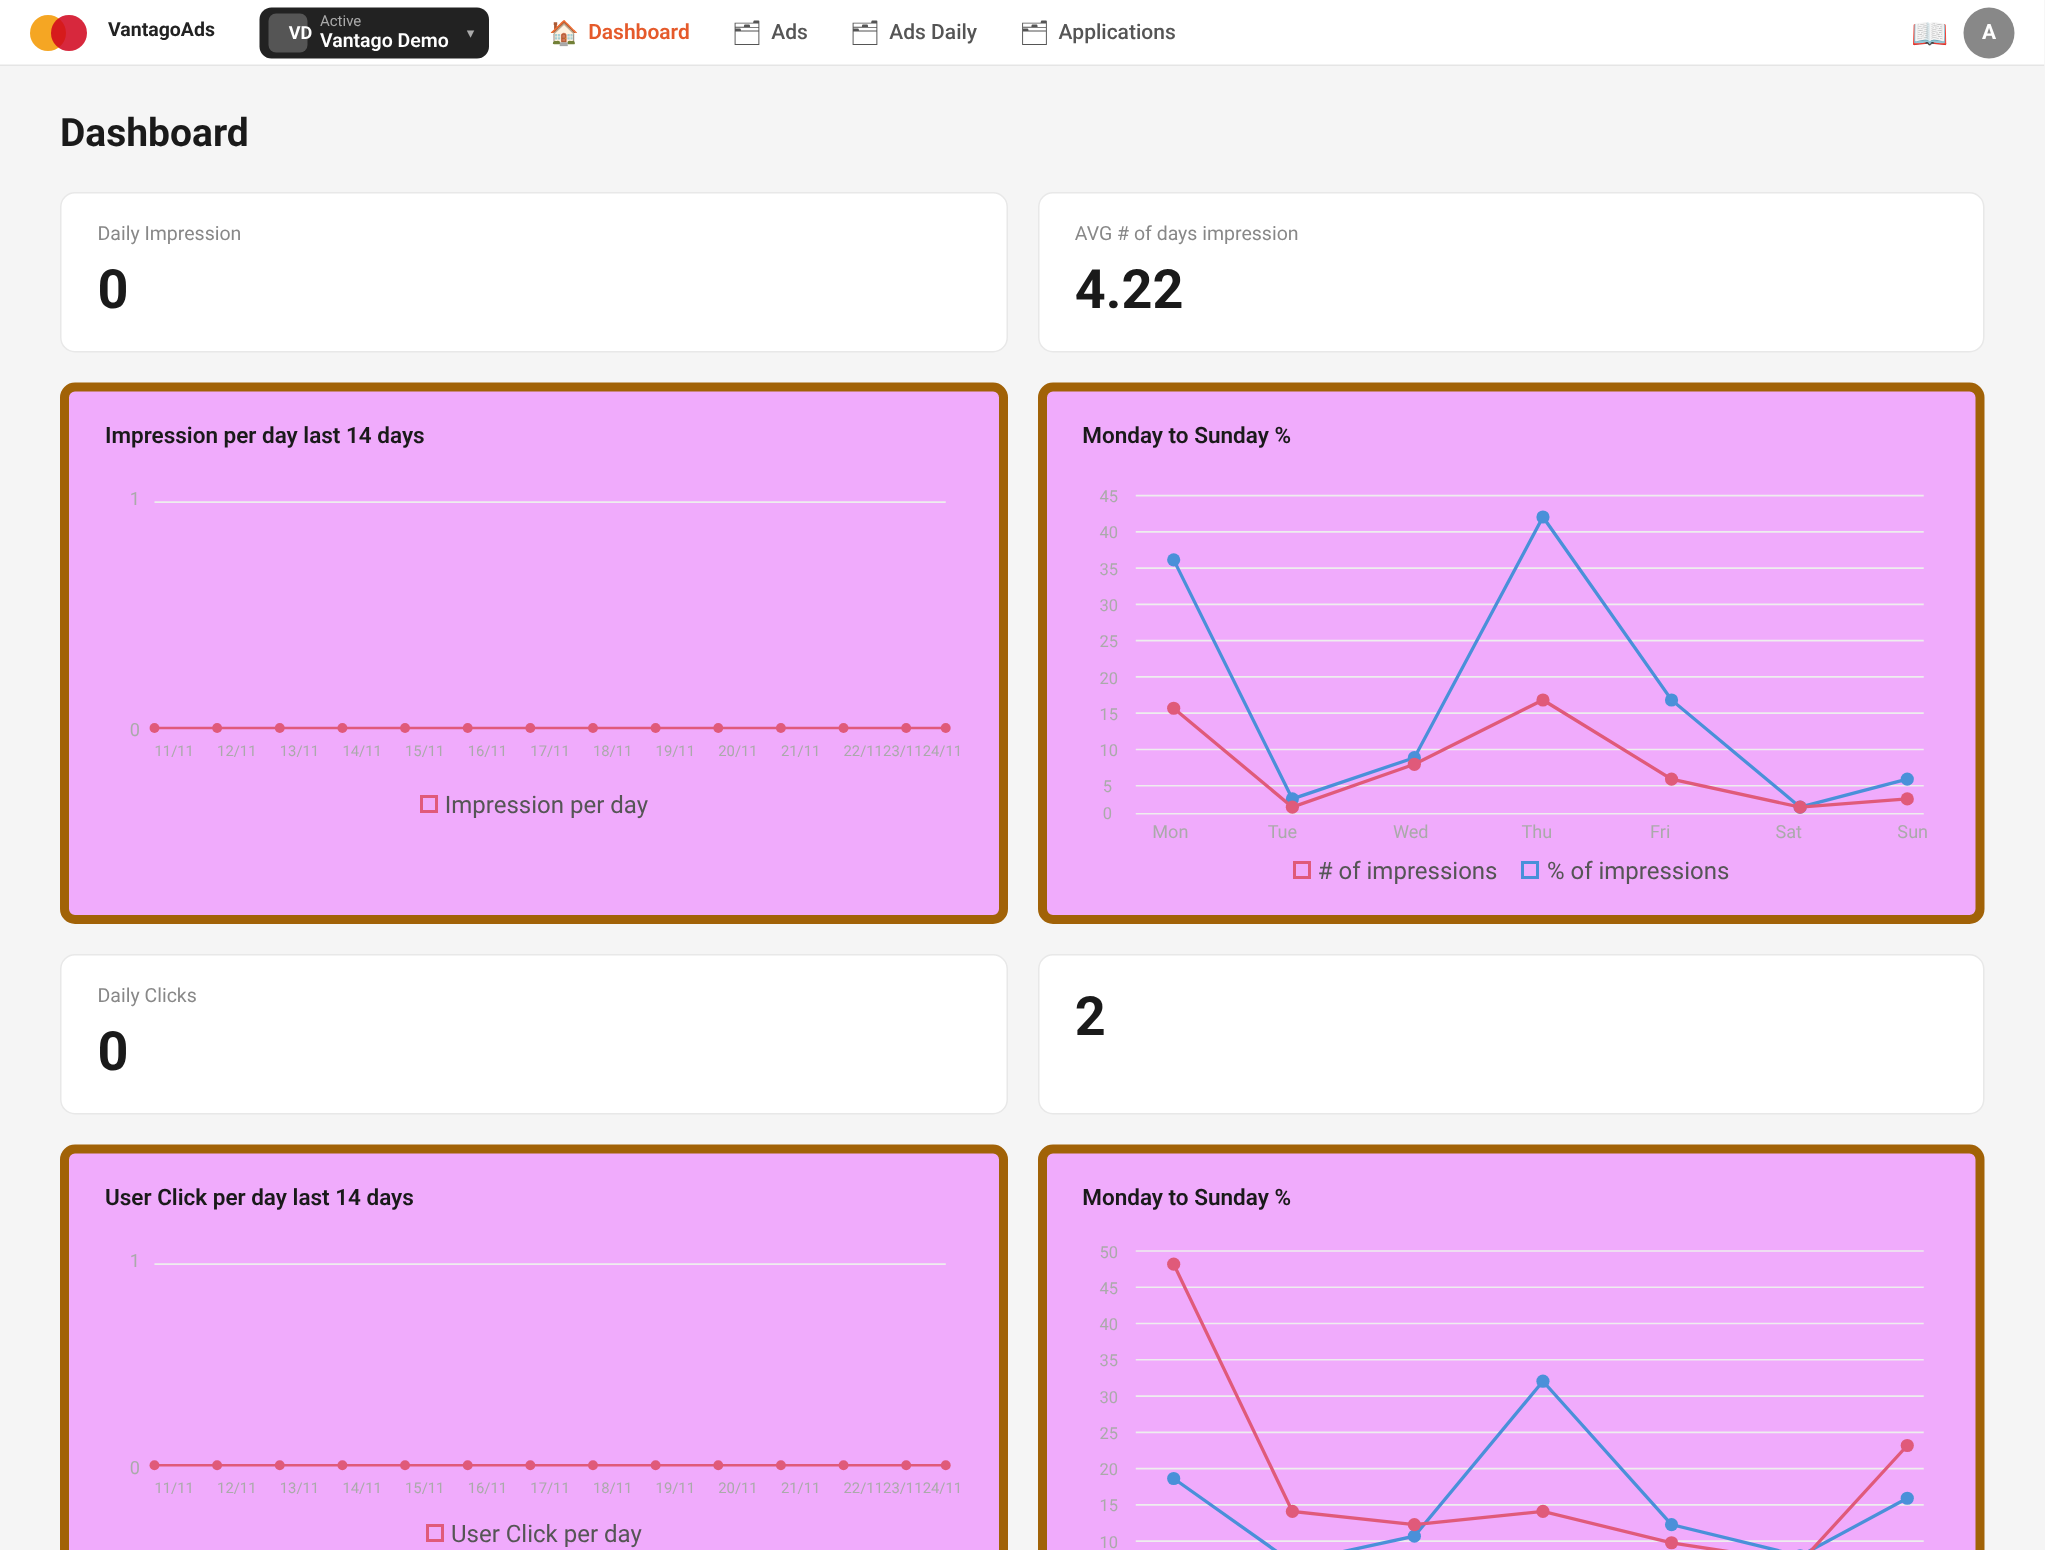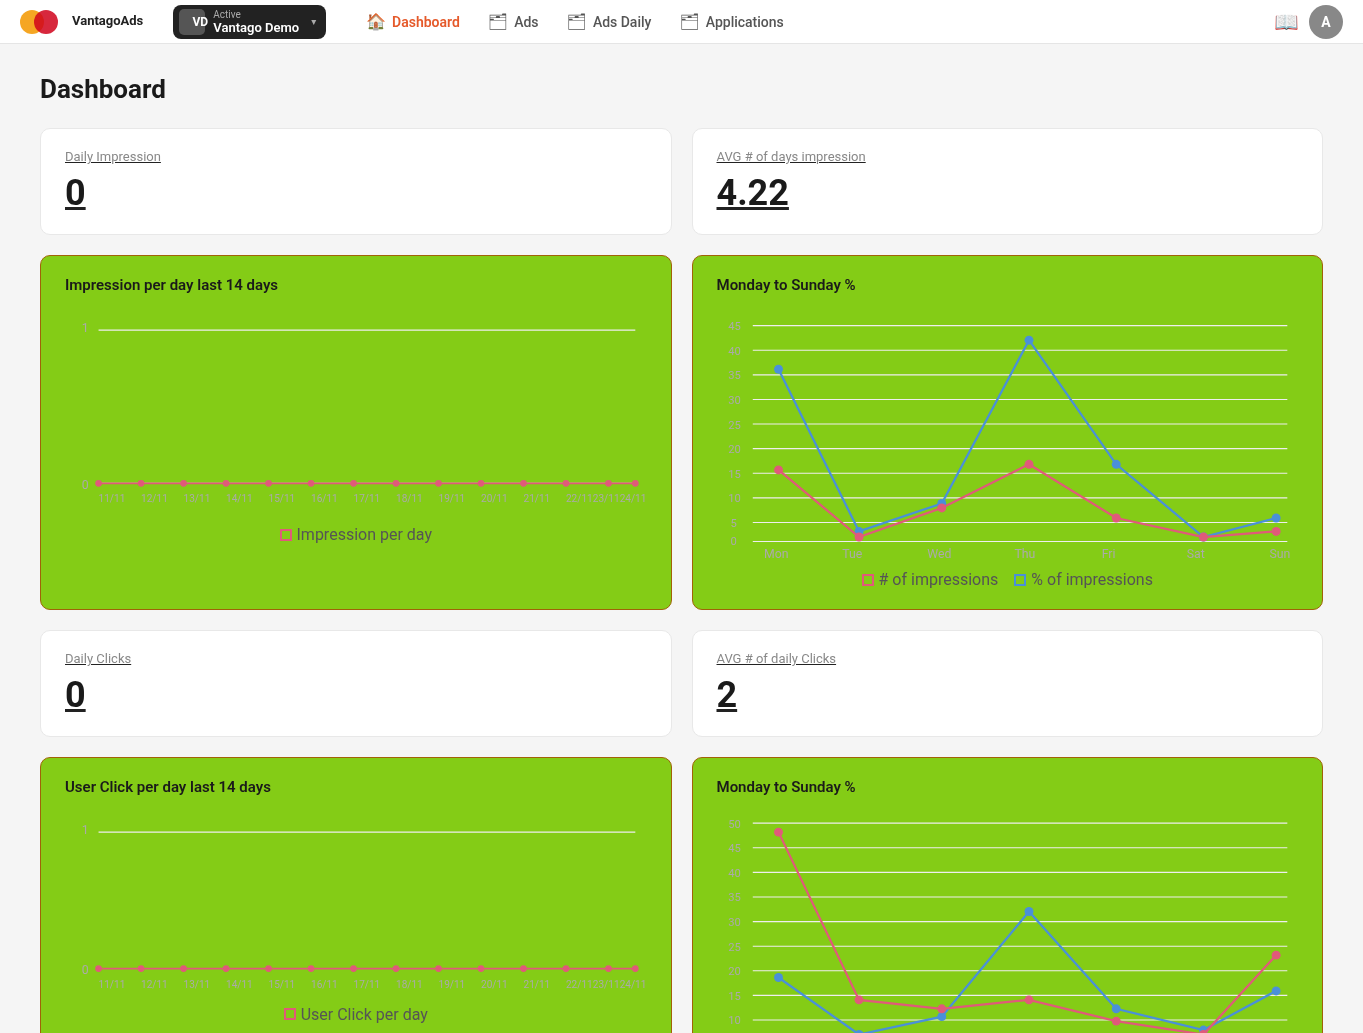--- a/index.html
+++ b/index.html
@@ -45,31 +45,31 @@
       width: 34px; height: 34px; border-radius: 50%; background: #888;
       display: flex; align-items: center; justify-content: center;
       color: #fff; font-weight: 700; font-size: 14px; cursor: pointer;
     }
 
     
     .main { padding: 30px 40px; }
     .page-title { font-size: 26px; font-weight: 700; margin-bottom: 24px; color: #1a1a1a; }
 
     
-    .cards-row { display: grid; grid-template-columns: 1fr 1fr; gap: 20px; margin-bottom: 20px; text-decoration: underline; }
+    .cards-row { display: grid; grid-template-columns: 1fr 1fr; gap: 20px; margin-bottom: 20px; }
     .card {
       background: #fff; border-radius: 10px; border: 1px solid #e8e8e8;
       padding: 20px 24px;
     }
     .card-label { font-size: 13px; color: #888; margin-bottom: 8px; }
     .card-value { font-size: 36px; font-weight: 700; color: #1a1a1a; }
 
     
     .chart-card {
-      background: #84cc16; border-radius: 10px; border: 1px solid #a16207;
+      background: #f0abfc; border-radius: 10px; border: 6px solid #a16207;
       padding: 20px 24px; 
     }
     .chart-title { font-size: 15px; font-weight: 600; margin-bottom: 16px; color: #1a1a1a; }
     .charts-row { display: grid; grid-template-columns: 1fr 1fr; gap: 20px; margin-bottom: 20px; }
 
     
     .chart-container { width: 100%; }
     svg.line-chart { width: 100%; overflow: visible; }
 
     
@@ -259,21 +259,20 @@
       </div>
     </div>
   </div>
 
   <div class="cards-row">
     <div class="card">
       <div class="card-label">Daily Clicks</div>
       <div class="card-value">0</div>
     </div>
     <div class="card">
-      <div class="card-label">AVG # of daily Clicks</div>
       <div class="card-value">2</div>
     </div>
   </div>
 
   <div class="charts-row">
 
     <div class="chart-card">
       <div class="chart-title">User Click per day last 14 days</div>
       <div class="chart-container">
         <svg viewBox="0 0 520 160" class="line-chart">

